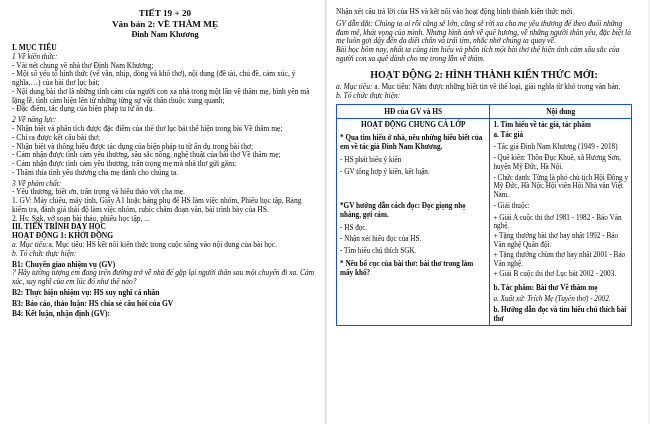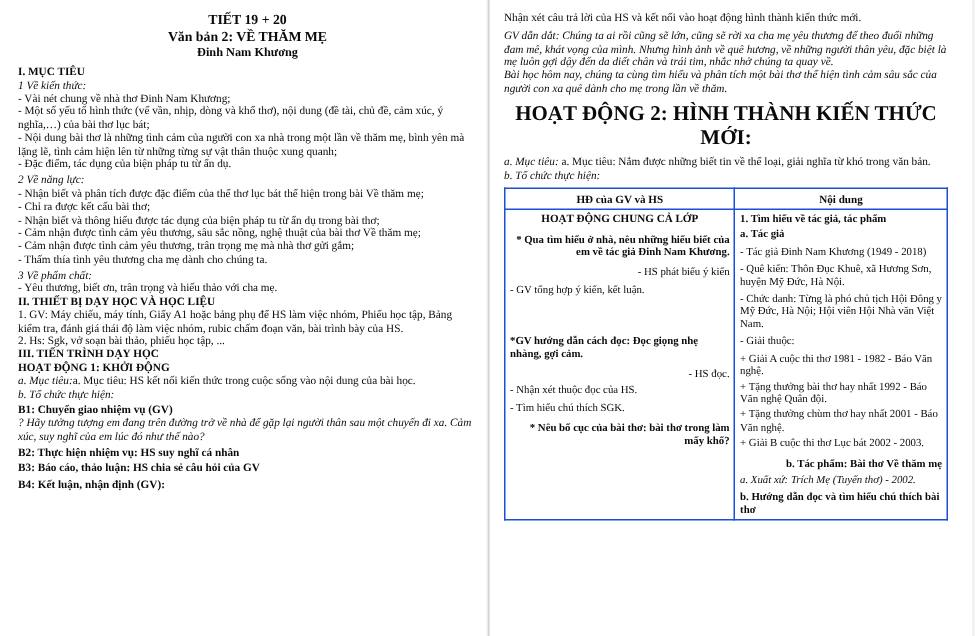--- a/index.html
+++ b/index.html
@@ -51,21 +51,21 @@
     border: 1px solid #1d4ed8;
     vertical-align: top;
     padding: 2px 3px;
   }
   td.c1 { width: 52%; }
   td.c2 { width: 48%; }
   .cellhead { text-align: center; font-weight: bold; font-size: 7.4px; }
   .tiny { font-size: 7.2px; }
   .mt2 { margin-top: 2px; }
   .mt3 { margin-top: 3px; }
-  .mt5 { margin-top: 5px; text-align: right; }
+  .mt5 { margin-top: 5px; }
   .mt7 { margin-top: 7px; }
   .shadow-edge {
     position: absolute; top: 0; right: 0; width: 2px; height: 424px;
     background: #f2f2f2;
   }
 </style>
 </head>
 <body>
 
 <div class="page">
@@ -89,21 +89,20 @@
     <p class="body-line">- Nhận biết và phân tích được đặc điểm của thể thơ lục bát thể hiện trong bài Về thăm mẹ;</p>
     <p class="body-line">- Chỉ ra được kết cấu bài thơ;</p>
     <p class="body-line">- Nhận biết và thông hiểu được tác dụng của biện pháp tu từ ẩn dụ trong bài thơ;</p>
     <p class="body-line">- Cảm nhận được tình cảm yêu thương, sâu sắc nồng, nghệ thuật của bài thơ Về thăm mẹ;</p>
     <p class="body-line">- Cảm nhận được tình cảm yêu thương, trân trọng mẹ mà nhà thơ gửi gắm;</p>
     <p class="body-line">- Thấm thía tình yêu thương cha mẹ dành cho chúng ta.</p>
 
     <p class="body-line bi mt2">3 Về phẩm chất:</p>
     <p class="body-line">- Yêu thương, biết ơn, trân trọng và hiếu thảo với cha mẹ.</p>
 
-    <p class="body-line b">II. THIẾT BỊ DẠY HỌC VÀ HỌC LIỆU</p>
     <p class="body-line">1. GV: Máy chiếu, máy tính, Giấy A1 hoặc bảng phụ để HS làm việc nhóm, Phiếu học tập, Bảng kiểm tra, đánh giá thái độ làm việc nhóm, rubic chấm đoạn văn, bài trình bày của HS.</p>
     <p class="body-line">2. Hs: Sgk, vở soạn bài thảo, phiếu học tập, ...</p>
 
     <p class="body-line b">III. TIẾN TRÌNH DẠY HỌC</p>
     <p class="body-line b">HOẠT ĐỘNG 1: KHỞI ĐỘNG</p>
     <p class="body-line"><span class="bi">a. Mục tiêu:</span><span>a. Mục tiêu: HS kết nối kiến thức trong cuộc sống vào nội dung của bài học.</span></p>
     <p class="body-line bi">b. Tổ chức thực hiện:</p>
 
     <p class="body-line b mt2">B1: Chuyển giao nhiệm vụ (GV)</p>
     <p class="body-line i">? Hãy tưởng tượng em đang trên đường trở về nhà để gặp lại người thân sau một chuyến đi xa. Cảm xúc, suy nghĩ của em lúc đó như thế nào?</p>
@@ -115,43 +114,43 @@
 
   <div class="gutter"></div>
 
   <div class="col right">
 
     <p class="body-line">Nhận xét câu trả lời của HS và kết nối vào hoạt động hình thành kiến thức mới.</p>
 
     <p class="body-line mt3">
       <span class="bi">GV dẫn dắt:</span><span class="i"> Chúng ta ai rồi cũng sẽ lớn, cũng sẽ rời xa cha mẹ yêu thương để theo đuổi những đam mê, khát vọng của mình. Nhưng hình ảnh về quê hương, về những người thân yêu, đặc biệt là mẹ luôn gợi dậy đến da diết chân và trái tim, nhắc nhở chúng ta quay về.</span>
     </p>
-    <p class="body-line i">Bài học hôm nay, chúng ta cùng tìm hiểu và phân tích một bài thơ thể hiện tình cảm sâu sắc của người con xa quê dành cho mẹ trong lần về thăm.</p>
+    <p class="body-line i">Bài học hôm nay, nhất ta cùng tìm hiểu và phân tích một bài thơ thể hiện tình cảm sâu sắc của người con xa quê dành cho mẹ trong lần về thăm.</p>
 
     <div class="sp3"></div>
 
-    <p class="t-sub ctr" style="font-size:14px">HOẠT ĐỘNG 2: HÌNH THÀNH KIẾN THỨC MỚI:</p>
+    <p class="t-sub ctr" style="font-size:10px">HOẠT ĐỘNG 2: HÌNH THÀNH KIẾN THỨC MỚI:</p>
     <p class="body-line mt3"><span class="bi">a. Mục tiêu: </span><span>a. Mục tiêu: Nắm được những biết tin về thể loại, giải nghĩa từ khó trong văn bản.</span></p>
     <p class="body-line bi">b. Tổ chức thực hiện:</p>
 
     <table class="grid">
       <tbody>
           <tr>
         <td class="c1 cellhead">HĐ của GV và HS</td>
         <td class="c2 cellhead">Nội dung</td>
       </tr>
       <tr>
         <td class="c1">
           <p class="cellhead">HOẠT ĐỘNG CHUNG CẢ LỚP</p>
           <p class="tiny b mt5">* Qua tìm hiểu ở nhà, nêu những hiểu biết của em về tác giả Đinh Nam Khương.</p>
           <p class="tiny mt5">- HS phát biểu ý kiến</p>
           <p class="tiny mt3">- GV tổng hợp ý kiến, kết luận.</p>
           <p class="tiny b mt7" style="margin-top:26px">*GV hướng dẫn cách đọc: Đọc giọng nhẹ nhàng, gợi cảm.</p>
           <p class="tiny mt5">- HS đọc.</p>
-          <p class="tiny mt3">- Nhận xét thuộc đọc của HS.</p>
+          <p class="tiny mt3">- Nhận xét hiếu đọc của HS.</p>
           <p class="tiny mt3">- Tìm hiểu chú thích SGK.</p>
           <p class="tiny b mt5">* Nêu bố cục của bài thơ: bài thơ trong làm mấy khổ?</p>
         </td>
         <td class="c2">
           <p class="tiny b">1. Tìm hiểu về tác giả, tác phẩm</p>
           <p class="tiny b mt2">a. Tác giả</p>
           <p class="tiny mt3">- Tác giả Đinh Nam Khương (1949 - 2018)</p>
           <p class="tiny mt3">- Quê kiến: Thôn Đục Khuê, xã Hương Sơn, huyện Mỹ Đức, Hà Nội.</p>
           <p class="tiny mt3">- Chức danh: Từng là phó chủ tịch Hội Đông y Mỹ Đức, Hà Nội; Hội viên Hội Nhà văn Việt Nam.</p>
           <p class="tiny mt3">- Giải thuộc:</p>

